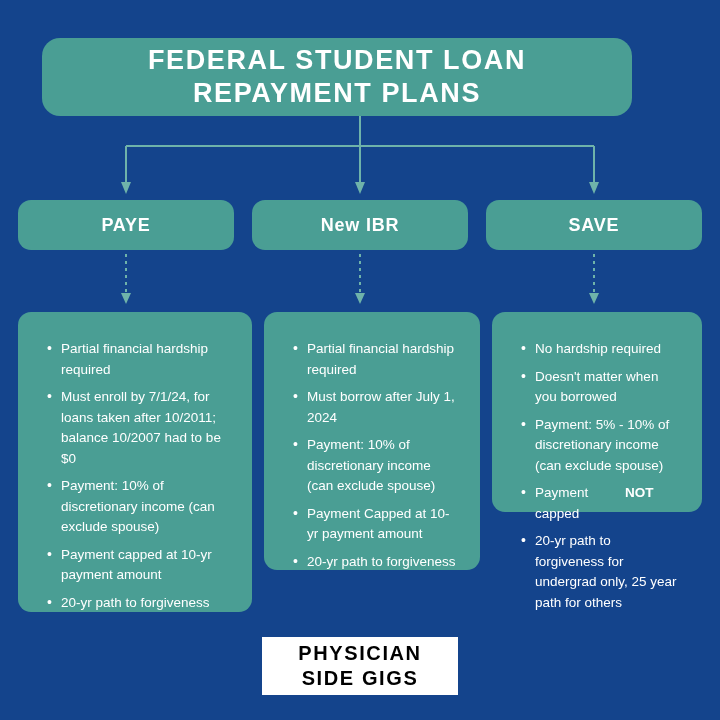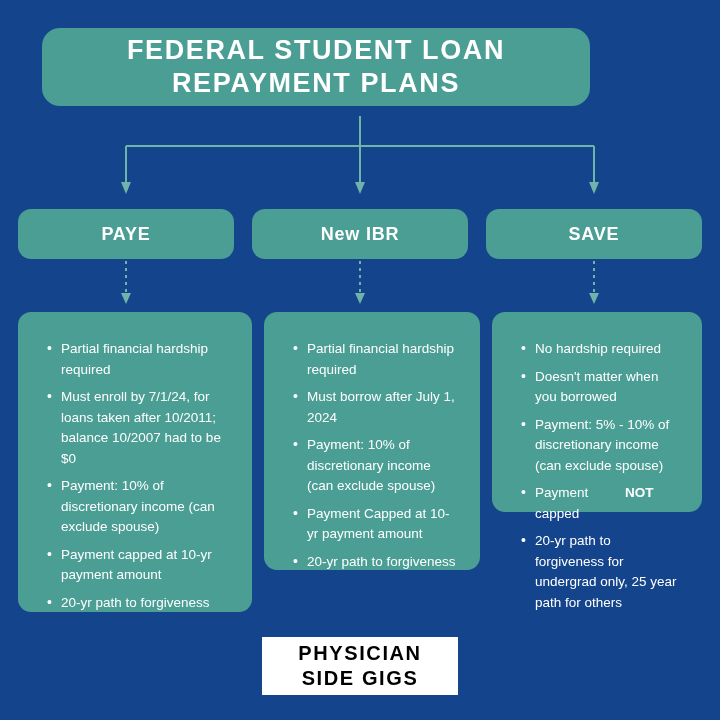--- a/index.html
+++ b/index.html
@@ -16,22 +16,22 @@
   #canvas {
     position: relative;
     width: 720px;
     height: 720px;
   }
 
   
   .title-box {
     position: absolute;
     left: 42px;
-    top: 28px;
-    width: 548px;
+    top: 38px;
+    width: 590px;
     height: 78px;
     background: #4a9e94;
     border-radius: 18px;
     display: flex;
     flex-direction: column;
     align-items: center;
     justify-content: center;
     box-sizing: border-box;
   }
   .title-line {
@@ -49,21 +49,21 @@
     left: 0;
     top: 0;
     width: 720px;
     height: 720px;
     pointer-events: none;
   }
 
   
   .plan-head {
     position: absolute;
-    top: 209px;
+    top: 200px;
     height: 50px;
     background: #4a9e94;
     border-radius: 13px;
     display: flex;
     align-items: center;
     justify-content: center;
     box-sizing: border-box;
   }
   .plan-head-label {
     color: #ffffff;

